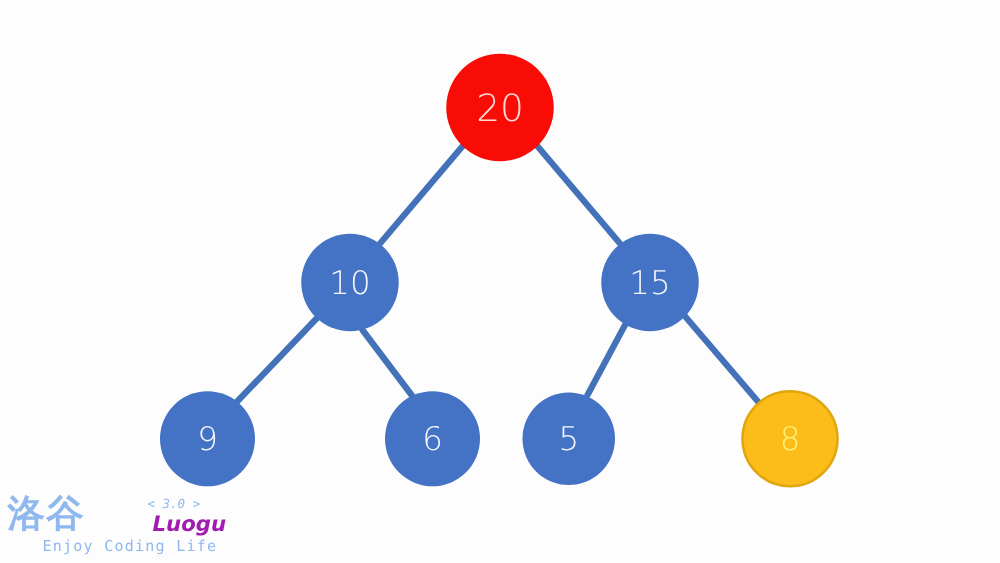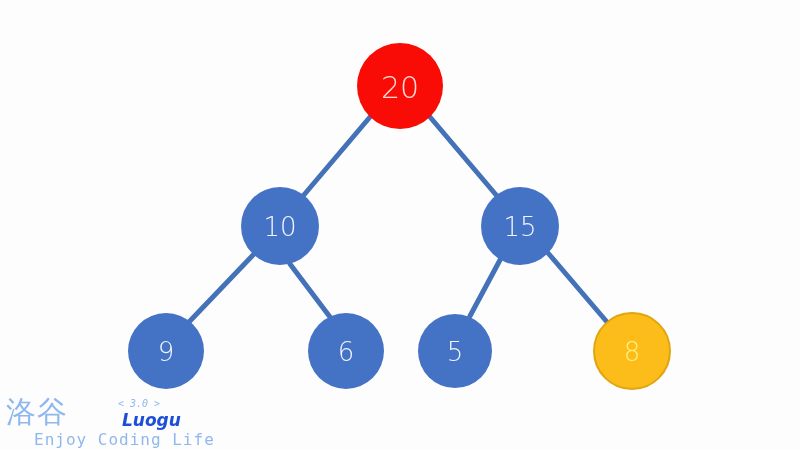--- a/index.html
+++ b/index.html
@@ -42,21 +42,21 @@
     width: 190px;
     height: 52px;
     pointer-events: none;
   }
   .wm-logo {
     position: absolute;
     left: 0;
     top: 2px;
     font-family: "DejaVu Sans", sans-serif;
     font-size: 30px;
-    font-weight: normal;
+    font-weight: bold;
     color: #8fb8ee;
     letter-spacing: 1px;
     line-height: 32px;
     white-space: nowrap;
   }
   .wm-version {
     position: absolute;
     left: 112px;
     top: 4px;
     font-family: "DejaVu Sans Mono", monospace;
@@ -66,29 +66,29 @@
     font-style: italic;
   }
   .wm-name {
     position: absolute;
     left: 116px;
     top: 16px;
     font-family: "DejaVu Sans", sans-serif;
     font-size: 17px;
     font-style: italic;
     font-weight: bold;
-    color: #1d4ed8;
+    color: #a21caf;
     white-space: nowrap;
   }
   .wm-tagline {
     position: absolute;
     left: 28px;
     top: 36px;
     font-family: "DejaVu Sans Mono", monospace;
-    font-size: 16px;
+    font-size: 12px;
     color: #8fb8ee;
     letter-spacing: 1px;
     white-space: nowrap;
   }
 </style>
 </head>
 <body style="background: rgb(253, 253, 253);">
 
 <div id="canvas">
 

